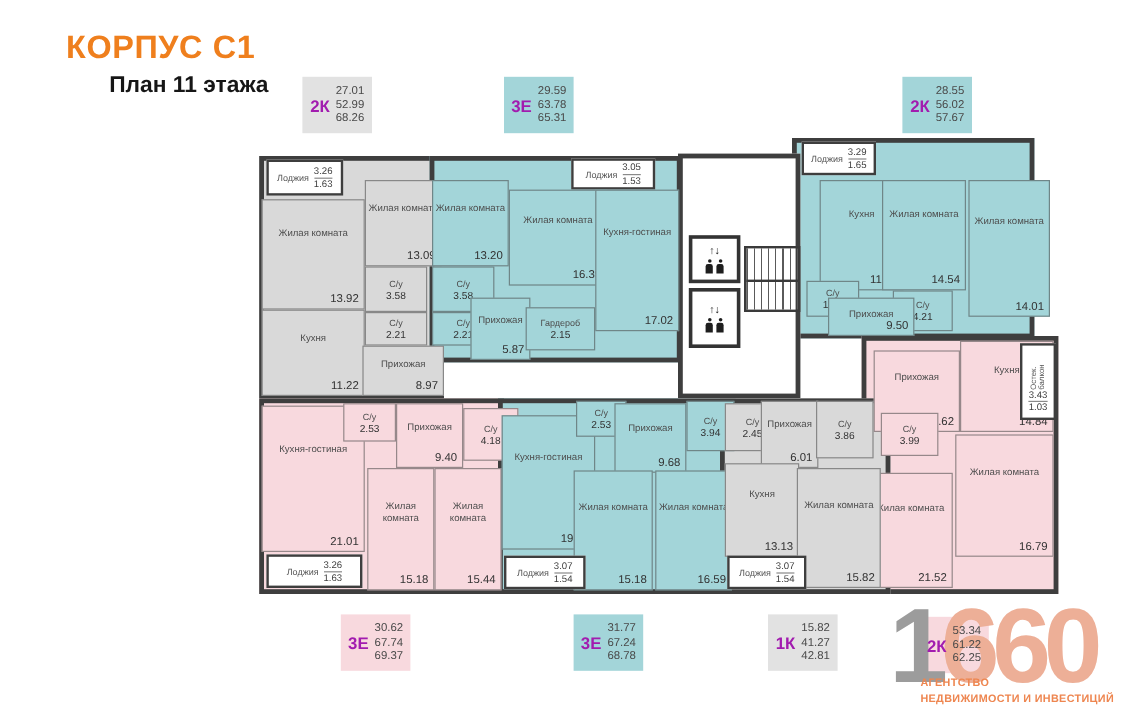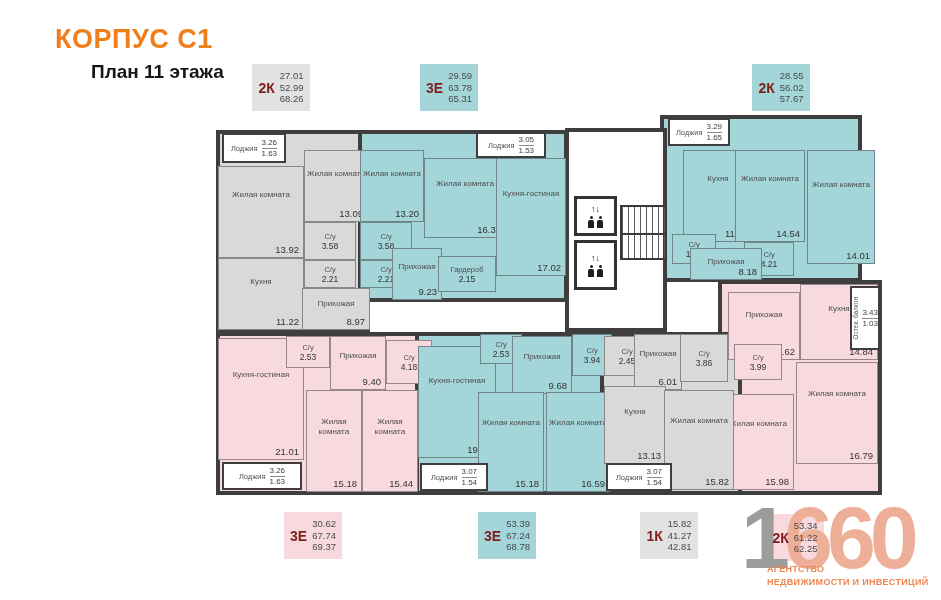--- a/index.html
+++ b/index.html
@@ -20,42 +20,42 @@
   .room.small{display:flex;flex-direction:column;align-items:center;justify-content:center;}
   .room.small .rn{position:static;font-size:7.5px;}
   .room.small .ra{position:static;font-size:8.5px;}
   
   .loggia{position:absolute;box-sizing:border-box;background:#fff;border:2px solid #3e3e3e;
           display:flex;align-items:center;justify-content:center;gap:4px;overflow:hidden;}
   .lgn{font-size:7.5px;color:#555;}
   .lgv{font-size:8px;color:#3d3d3d;text-align:center;line-height:1.2;}
   .lgv .v2{border-top:1px solid #8a8a8a;}
   .vbal{position:absolute;box-sizing:border-box;background:#fff;border:2px solid #3e3e3e;
-        display:flex;align-items:center;justify-content:space-between;
+        display:flex;flex-direction:column;align-items:center;justify-content:space-between;
         padding:3px 0;overflow:hidden;}
   .vbn{writing-mode:vertical-rl;transform:rotate(180deg);font-size:6.5px;color:#555;line-height:1.1;}
   
   .core{position:absolute;left:565px;top:128px;width:102px;height:204px;box-sizing:border-box;
         border:4px solid #3e3e3e;background:#fff;}
   .lift{position:absolute;box-sizing:border-box;border:3px solid #333;background:#fff;
         display:flex;flex-direction:column;align-items:center;justify-content:center;gap:2px;}
   .lift .arr{font-size:9px;line-height:1;color:#1c1c1c;}
   .persons{display:flex;gap:3px;}
   .person{width:6px;height:12px;position:relative;}
   .person::before{content:"";position:absolute;top:0;left:1.5px;width:3.5px;height:3.5px;
                   border-radius:50%;background:#1e1e1e;}
   .person::after{content:"";position:absolute;top:4.5px;left:0;width:6px;height:7.5px;
                  border-radius:2px 2px 0 0;background:#1e1e1e;}
   .stairs{position:absolute;box-sizing:border-box;border:2px solid #3a3a3a;
           background:repeating-linear-gradient(90deg,#5a5a5a 0 1px,transparent 1px 6px);}
   .stairs::after{content:"";position:absolute;left:0;right:0;top:50%;height:2px;background:#3a3a3a;}
   
   .legend{position:absolute;width:58px;height:47px;box-sizing:border-box;
           display:flex;align-items:center;justify-content:center;gap:5px;}
-  .legend .lt{font-size:14px;font-weight:bold;color:#7f1d1d;position:relative;z-index:3;}
+  .legend .lt{font-size:14px;font-weight:bold;color:#a21caf;position:relative;z-index:3;}
   .legend .lvs{text-align:right;position:relative;z-index:3;}
   .legend .lv{font-size:9.5px;color:#4a4a4a;line-height:1.25;}
   
   .logo-digits{position:absolute;left:741px;top:496px;font-size:88px;font-weight:bold;
                line-height:0.95;letter-spacing:-6px;z-index:2;}
   .tagline{position:absolute;left:767px;top:563px;font-size:9px;font-weight:bold;
            line-height:1.4;letter-spacing:.3px;z-index:2;}
 </style>
 </head>
 <body>
@@ -144,21 +144,21 @@
     <div class="room" style="left: 424px; top: 158px; width: 82px; height: 80px; background: rgb(163, 213, 217);">
       <div class="rn">Жилая комната</div>
       <div class="ra">16.39</div>
     </div>
     <div class="room" style="left: 496px; top: 158px; width: 70px; height: 118px; background: rgb(163, 213, 217);">
       <div class="rn">Кухня-гостиная</div>
       <div class="ra">17.02</div>
     </div>
     <div class="room" style="left: 392px; top: 248px; width: 50px; height: 52px; background: rgb(163, 213, 217);">
       <div class="rn">Прихожая</div>
-      <div class="ra">9.23</div>
+      <div class="ra">5.87</div>
     </div>
     <div class="room small" style="left: 438px; top: 256px; width: 58px; height: 36px; background: rgb(163, 213, 217);">
       <div class="rn">Гардероб</div>
       <div class="ra">2.15</div>
     </div>
     <div class="loggia" style="left: 668px; top: 118px; width: 62px; height: 28px;">
       <div class="lgn">Лоджия</div>
       <div class="lgv">
         <div class="v1">3.29</div>
         <div class="v2">1.65</div>
@@ -179,41 +179,41 @@
     <div class="room small" style="left: 672px; top: 234px; width: 44px; height: 30px; background: rgb(163, 213, 217);">
       <div class="rn">С/у</div>
       <div class="ra">1.89</div>
     </div>
     <div class="room small" style="left: 744px; top: 242px; width: 50px; height: 34px; background: rgb(163, 213, 217);">
       <div class="rn">С/у</div>
       <div class="ra">4.21</div>
     </div>
     <div class="room" style="left: 690px; top: 248px; width: 72px; height: 32px; background: rgb(163, 213, 217);">
       <div class="rn">Прихожая</div>
-      <div class="ra">8.18</div>
+      <div class="ra">9.50</div>
     </div>
     <div class="room" style="left: 728px; top: 292px; width: 72px; height: 68px; background: rgb(248, 217, 222);">
       <div class="rn">Прихожая</div>
       <div class="ra">9.62</div>
     </div>
     <div class="room" style="left: 800px; top: 284px; width: 78px; height: 76px; background: rgb(248, 217, 222);">
       <div class="rn">Кухня</div>
       <div class="ra">14.84</div>
     </div>
     <div class="room small" style="left: 734px; top: 344px; width: 48px; height: 36px; background: rgb(248, 217, 222);">
       <div class="rn">С/у</div>
       <div class="ra">3.99</div>
     </div>
     <div class="room" style="left: 796px; top: 362px; width: 82px; height: 102px; background: rgb(248, 217, 222);">
       <div class="rn">Жилая комната</div>
       <div class="ra">16.79</div>
     </div>
     <div class="room" style="left: 722px; top: 394px; width: 72px; height: 96px; background: rgb(248, 217, 222);">
       <div class="rn">Жилая комната</div>
-      <div class="ra">15.98</div>
+      <div class="ra">21.52</div>
     </div>
     <div class="vbal" style="left: 850px; top: 286px; width: 30px; height: 64px;">
       <div class="vbn">Остек. балкон</div>
       <div class="lgv">
         <div class="v1">3.43</div>
         <div class="v2">1.03</div>
       </div>
     </div>
     <div class="room" style="left: 218px; top: 338px; width: 86px; height: 122px; background: rgb(248, 217, 222);">
       <div class="rn">Кухня-гостиная</div>
@@ -337,21 +337,21 @@
       <div class="lt">3Е</div>
       <div class="lvs">
         <div class="lv">30.62</div>
         <div class="lv">67.74</div>
         <div class="lv">69.37</div>
       </div>
     </div>
     <div class="legend" style="left: 478px; top: 512px; background: rgb(163, 213, 217);">
       <div class="lt">3Е</div>
       <div class="lvs">
-        <div class="lv">53.39</div>
+        <div class="lv">31.77</div>
         <div class="lv">67.24</div>
         <div class="lv">68.78</div>
       </div>
     </div>
     <div class="legend" style="left: 640px; top: 512px; background: rgb(226, 226, 226);">
       <div class="lt">1К</div>
       <div class="lvs">
         <div class="lv">15.82</div>
         <div class="lv">41.27</div>
         <div class="lv">42.81</div>

